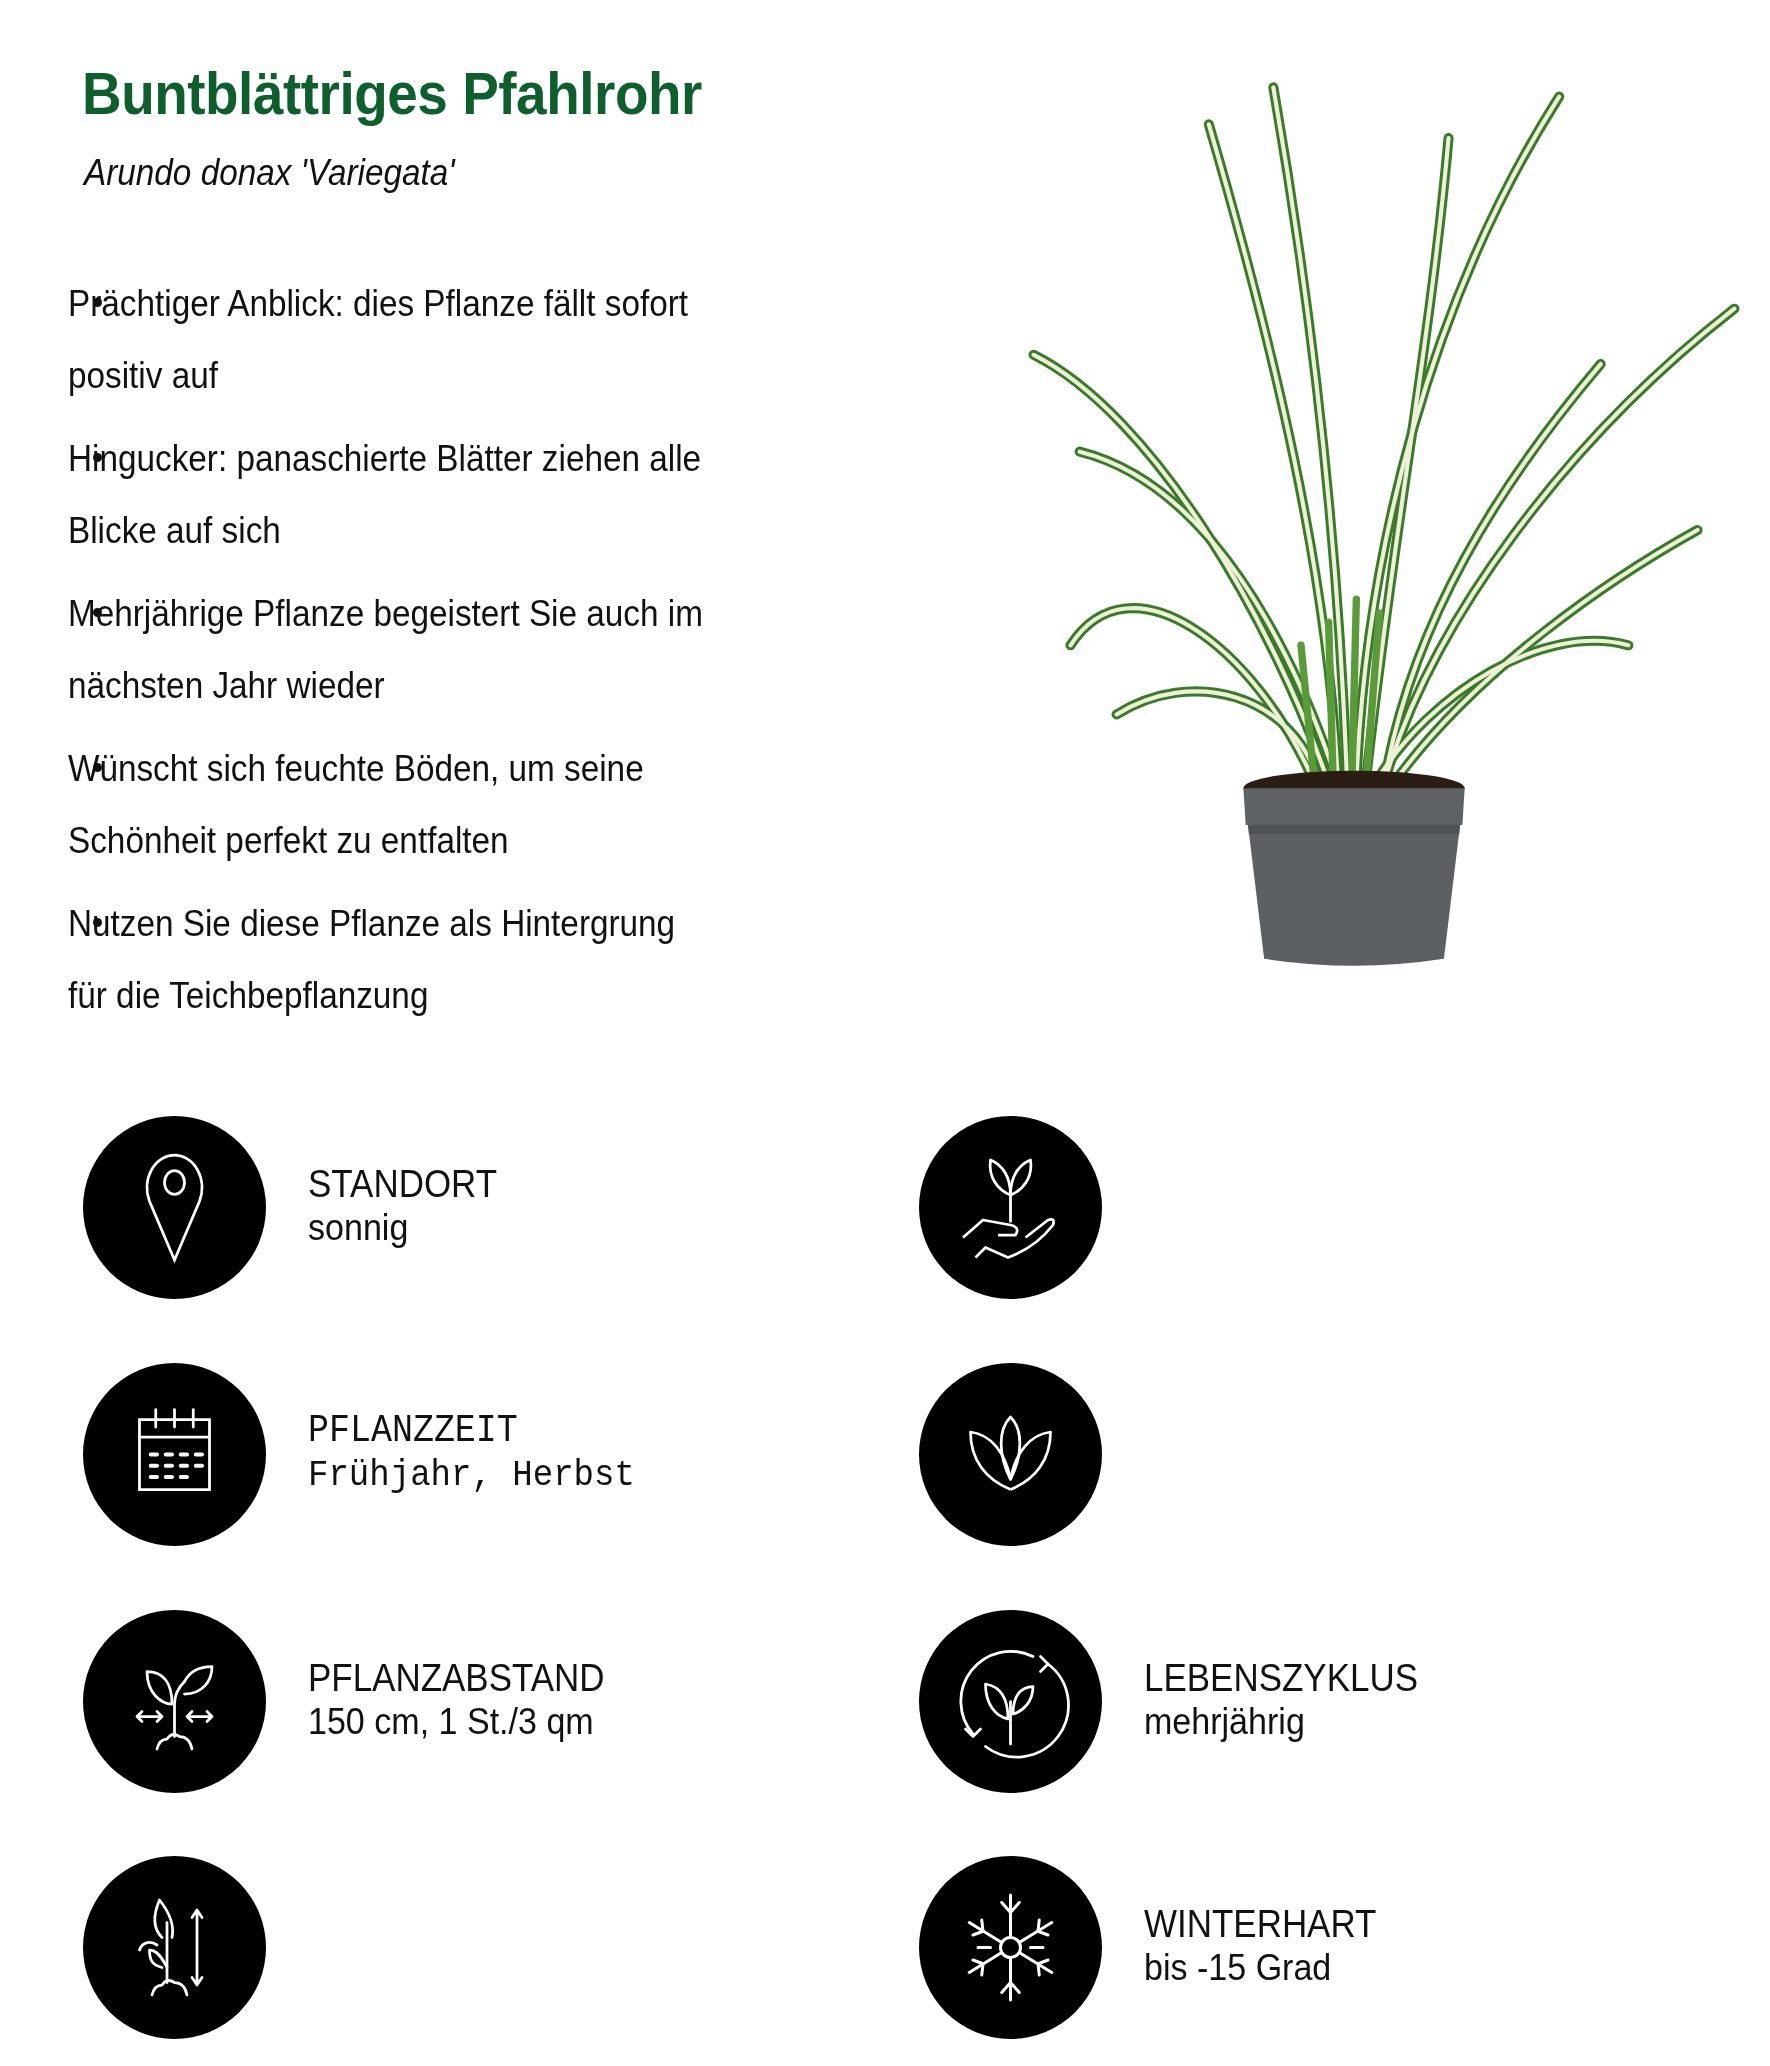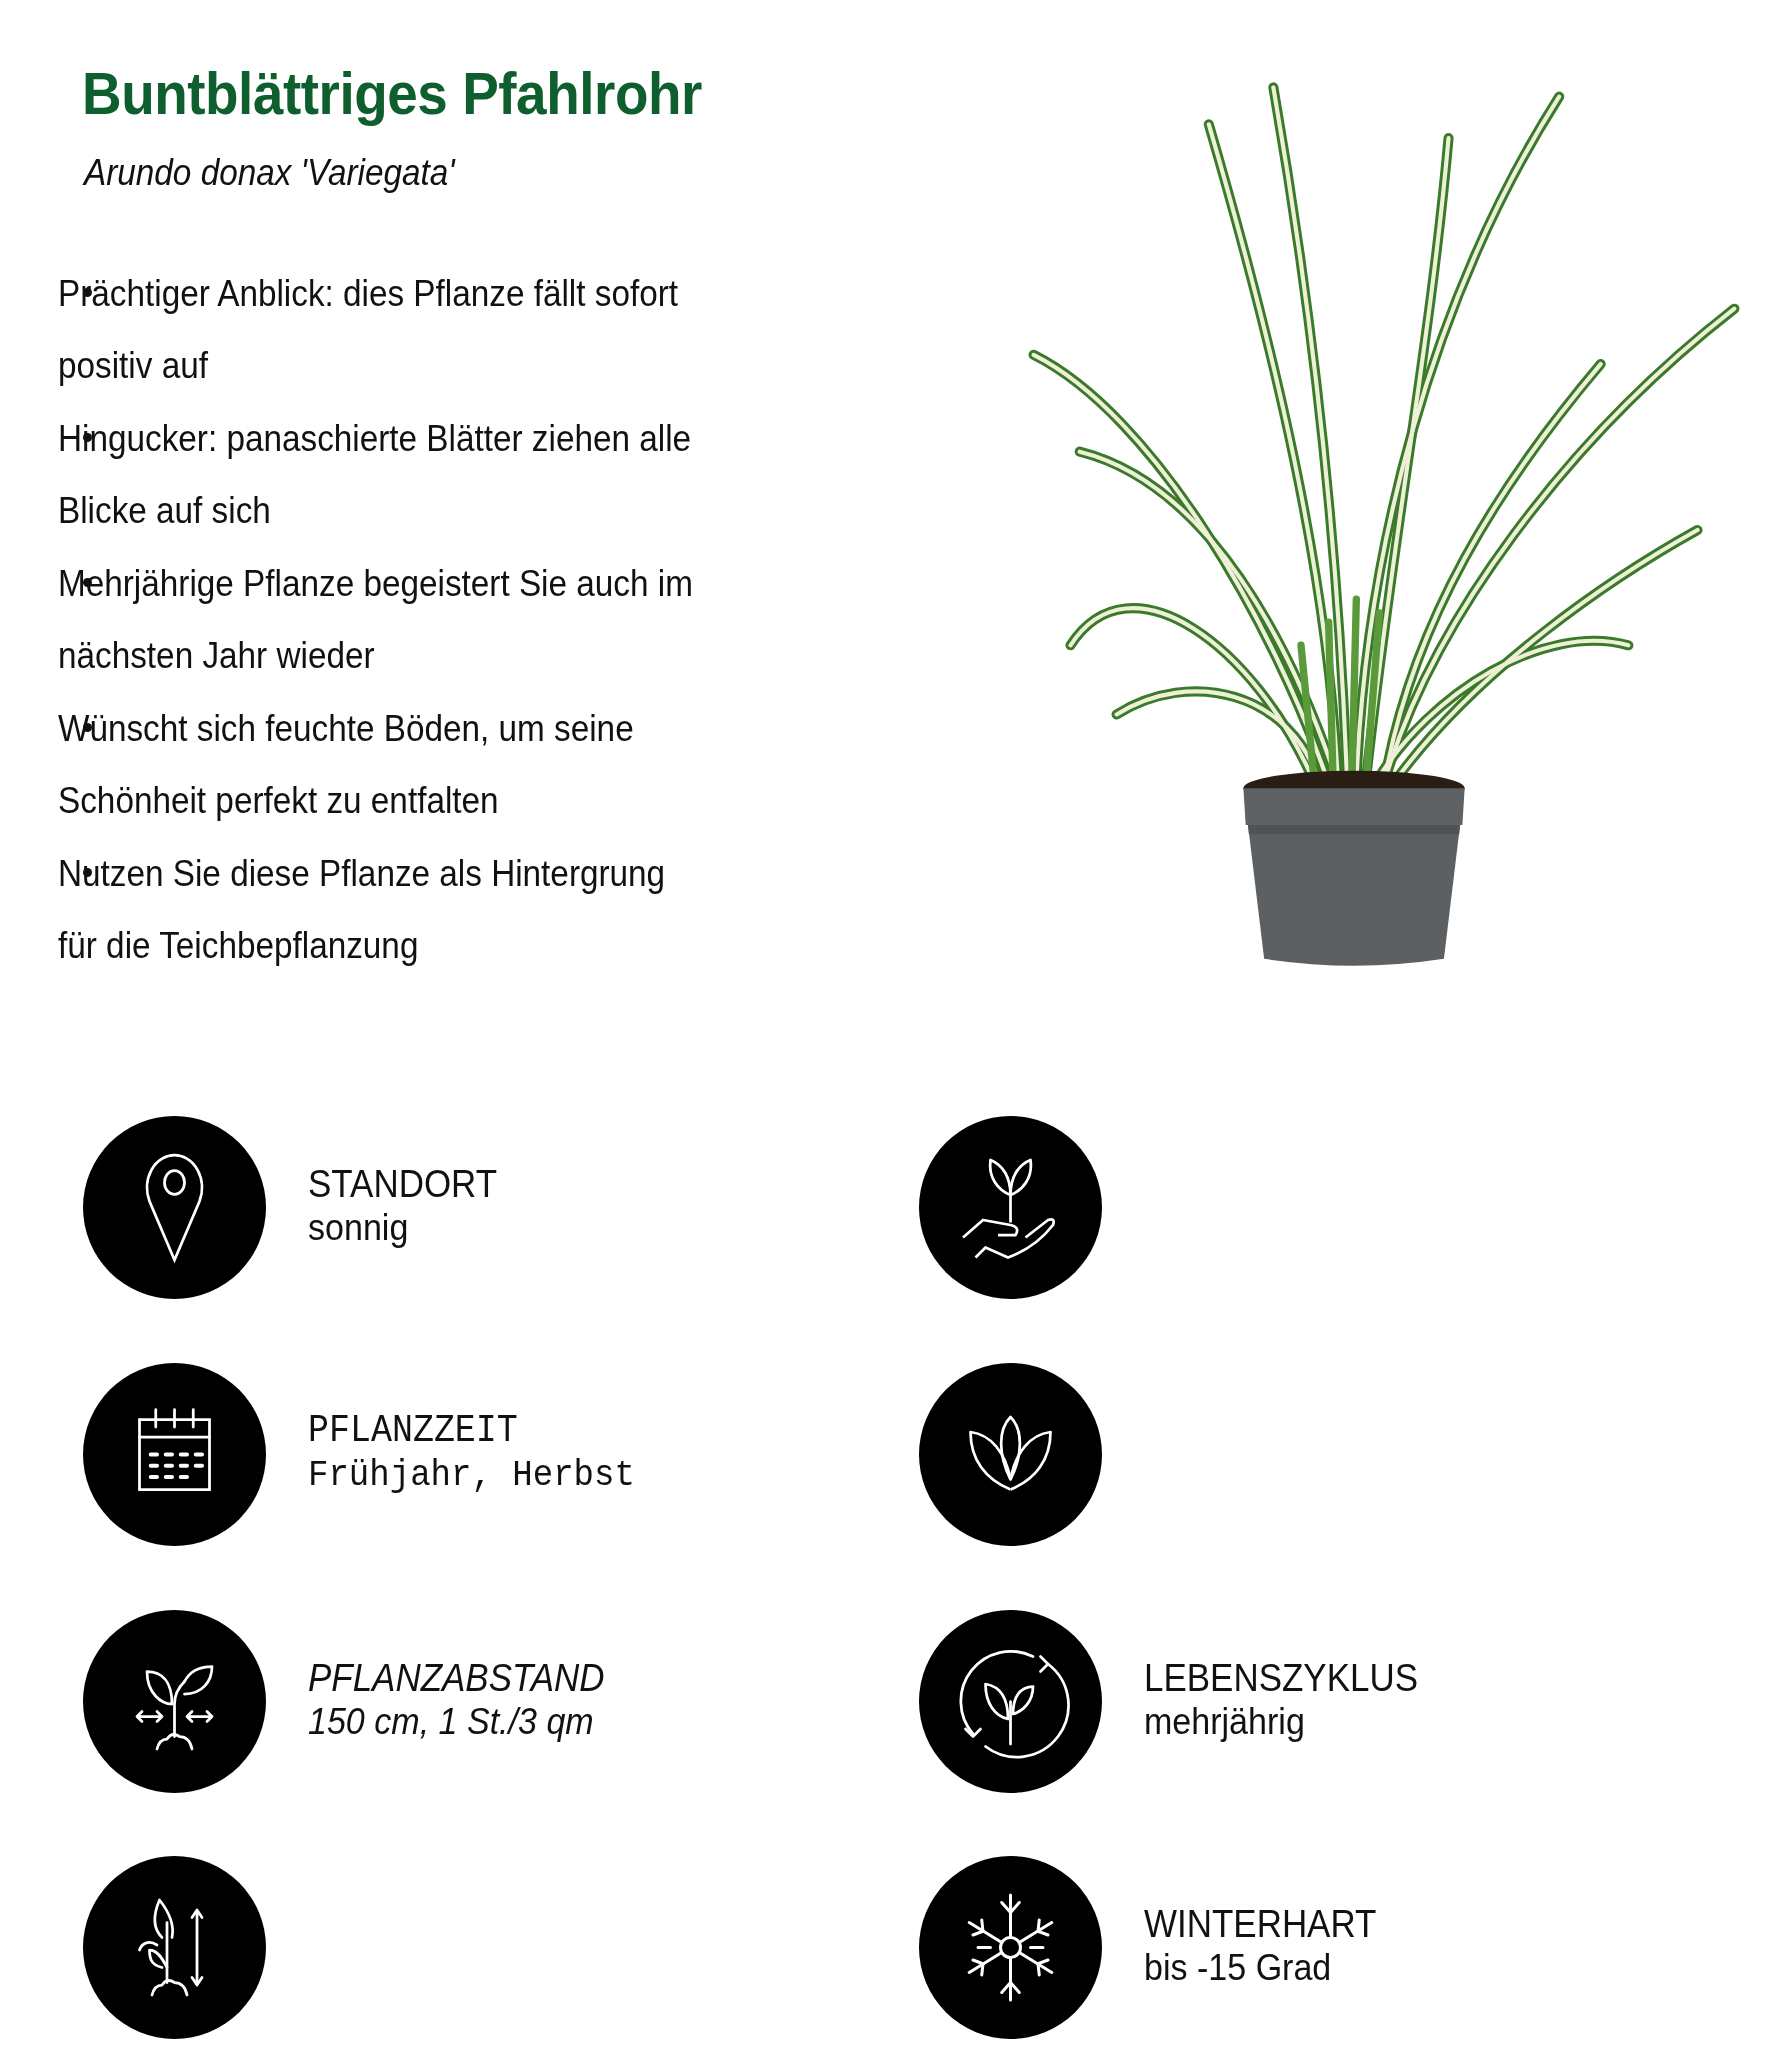--- a/index.html
+++ b/index.html
@@ -5,21 +5,21 @@
   html, body { margin: 0; padding: 0; background: #ffffff; }
   body { width: 1771px; height: 2066px; position: relative; overflow: hidden;
          font-family: "Liberation Sans", "DejaVu Sans", sans-serif; color: #111; }
   .title { position: absolute; left: 82px; top: 60px; margin: 0;
            font-size: 59px; font-weight: bold; color: #0f5e2e; letter-spacing: -0.5px;
            transform: scaleX(0.93); transform-origin: left top; white-space: nowrap; }
   .latin { position: absolute; left: 84px; top: 152px; margin: 0;
            font-size: 37px; font-style: italic; color: #111;
            transform: scaleX(0.9); transform-origin: left top; white-space: nowrap; }
   .bullets { position: absolute; left: 0; top: 258px; width: 969px; margin: 0; padding: 0; list-style: none; }
-  .bullet { position: relative; margin: 0; padding-left: 58px; font-size: 37px; line-height: 72px; height: 145px; }
+  .bullet { position: relative; margin: 10px; padding-left: 58px; font-size: 37px; line-height: 72px; height: 145px; }
   .bullet .dot { position: absolute; left: 83px; top: 30px; width: 9.2px; height: 9.2px; border-radius: 50%; background: #111; }
   .bullet .line { display: block; white-space: nowrap; transform: scaleX(0.9); transform-origin: left center; }
   .plant { position: absolute; left: 1015px; top: 69px; width: 738px; height: 899px; }
   .feature { position: absolute; width: 807px; height: 184px; }
   .feature .circle { position: absolute; left: 0; top: 0; width: 183px; height: 183px; border-radius: 50%; background: #000;
                      display: flex; align-items: center; justify-content: center; }
   .feature .circle svg { width: 125px; height: 125px; }
   .feature .text { position: absolute; left: 210px; top: 46px; margin-left: 15px; }
   .feature .head { display: block; font-size: 38px; line-height: 44px; letter-spacing: 0; white-space: nowrap;
                    transform: scaleX(0.92); transform-origin: left top; }
@@ -153,21 +153,21 @@
 <div class="feature" style="left:919px; top:1363px;">
   <div class="circle">
     <svg viewBox="0 0 100 100" fill="none" stroke="#fff" stroke-width="2.2" stroke-linejoin="round">
       <path d="M50 20 C40 30 40 50 50 70 C60 50 60 30 50 20 Z"></path>
       <path d="M50 78 C30 70 18 54 18 32 C34 34 46 48 50 70"></path>
       <path d="M50 78 C70 70 82 54 82 32 C66 34 54 48 50 70"></path>
     </svg>
   </div>
 </div>
 
-<div class="feature" style="left:83px; top:1610px;font-style:italic;">
+<div class="feature" style="left:83px; top:1610px;">
   <div class="circle">
     <svg viewBox="0 0 100 100" fill="none" stroke="#fff" stroke-width="2.2" stroke-linecap="round" stroke-linejoin="round">
       <path d="M50 78 L50 52 C50 44 54 38 58 34"></path>
       <path d="M48 52 C40 52 28 44 28 26 C40 26 48 34 48 52 Z"></path>
       <path d="M58 34 C62 26 70 22 80 22 C80 34 72 44 58 44"></path>
       <path d="M36 88 Q38 80 44 80 Q48 74 54 78 Q62 78 64 88"></path>
       <path d="M20 62 L40 62 M20 62 l4 -4 M20 62 l4 4 M40 62 l-4 -4 M40 62 l-4 4"></path>
       <path d="M60 62 L80 62 M60 62 l4 -4 M60 62 l4 4 M80 62 l-4 -4 M80 62 l-4 4"></path>
     </svg>
   </div>

